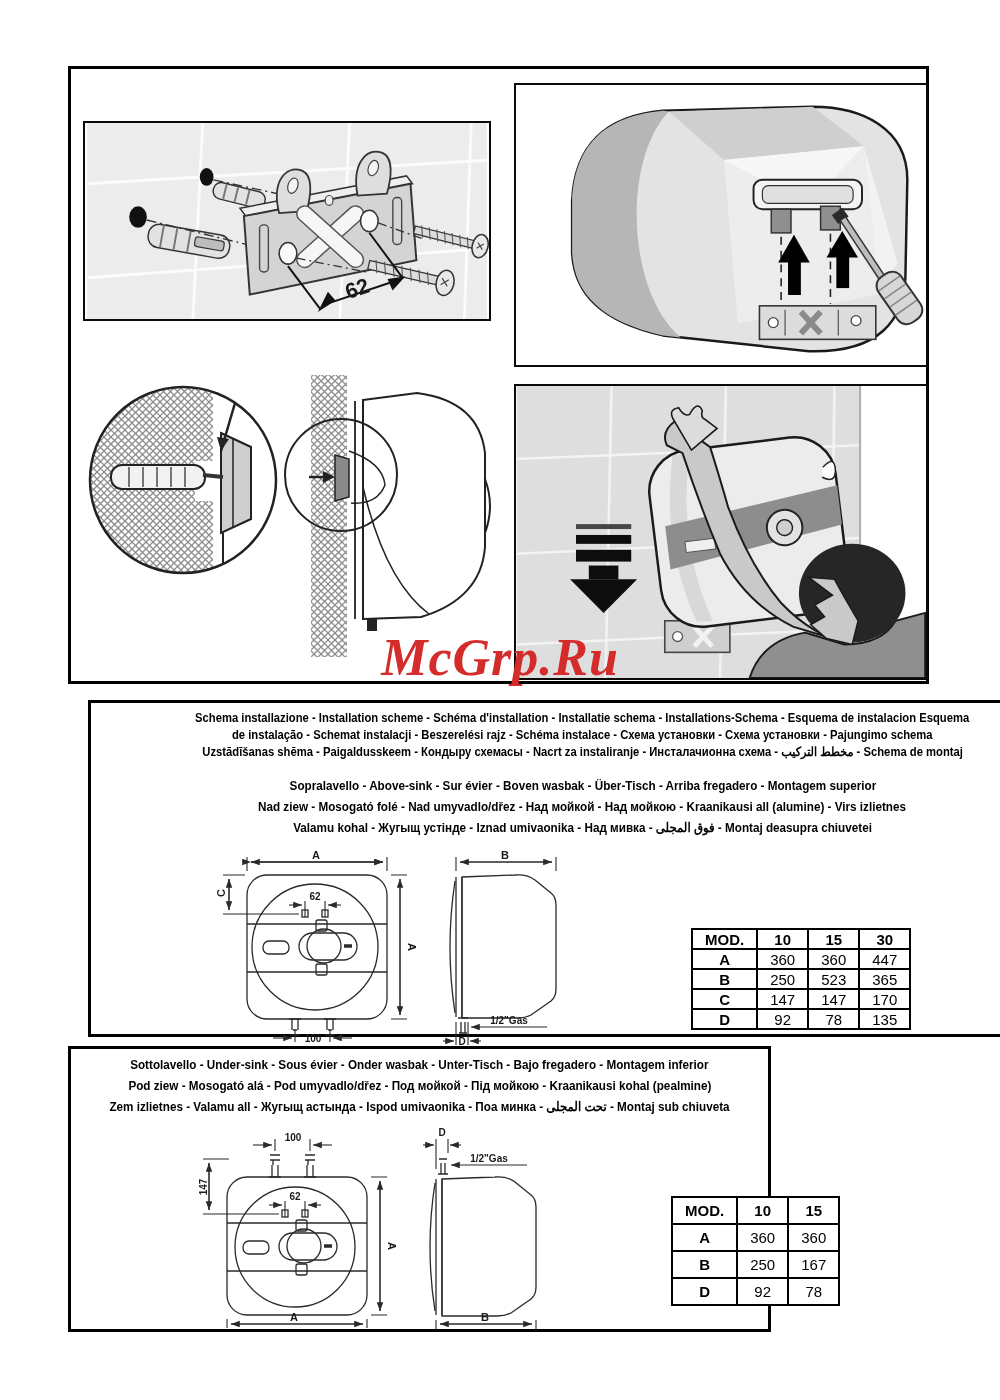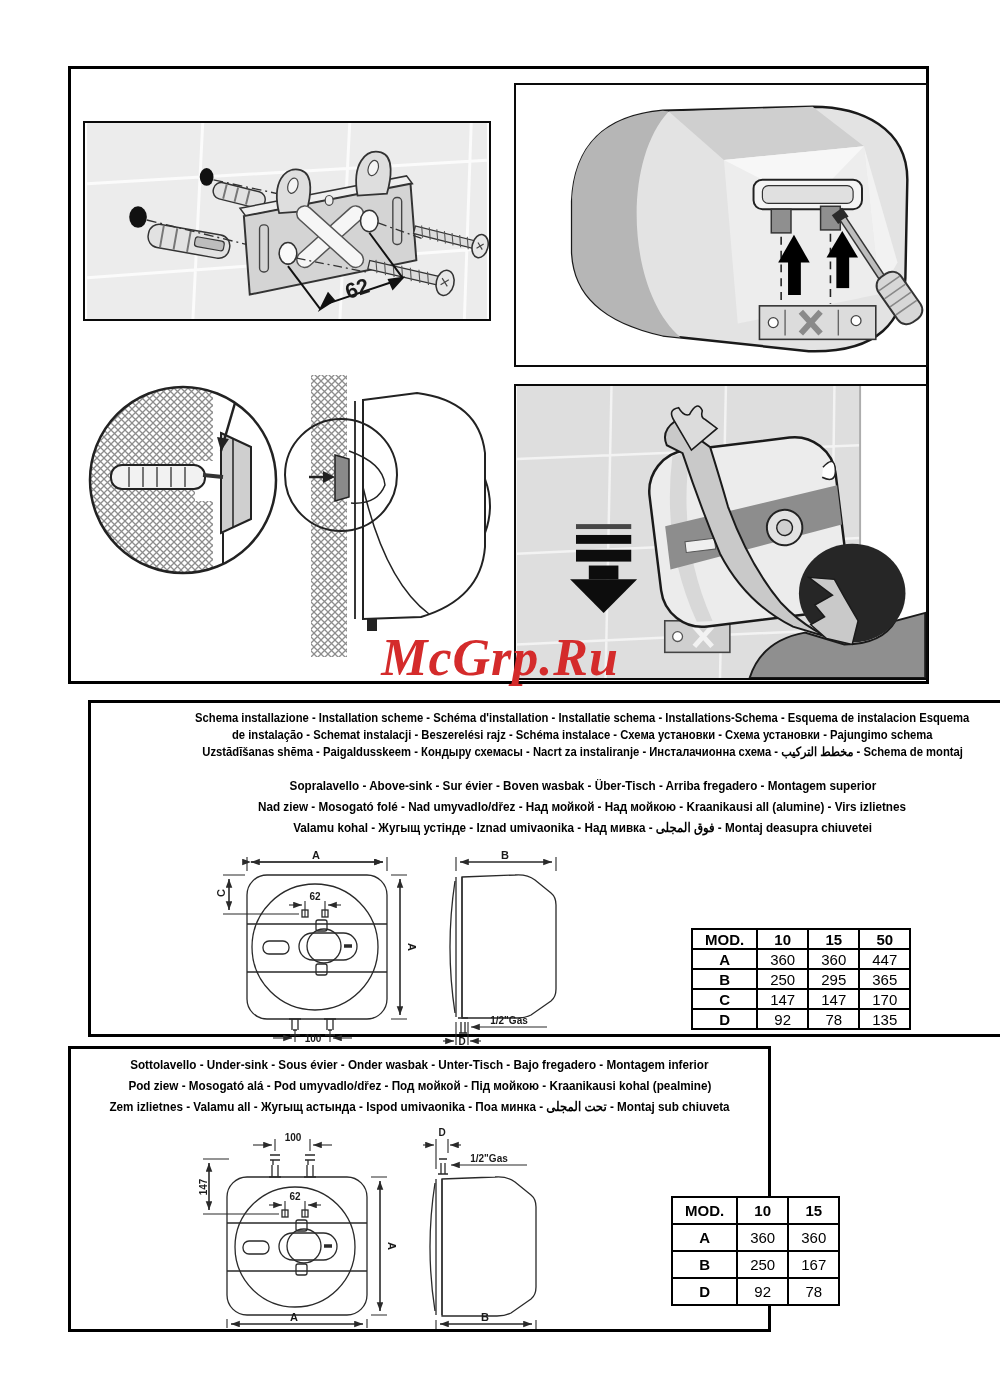--- a/index.html
+++ b/index.html
@@ -299,32 +299,32 @@
         </g>
       </svg>
     </div>
 
     <table class="dims t1">
       <tbody>
           <tr>
         <th class="c0">MOD.</th>
         <th class="c">10</th>
         <th class="c">15</th>
-        <th class="c">50</th>
+        <th class="c">30</th>
       </tr>
       <tr>
         <th>A</th>
         <td>360</td>
         <td>360</td>
         <td>447</td>
       </tr>
       <tr>
         <th>B</th>
         <td>250</td>
-        <td>295</td>
+        <td>523</td>
         <td>365</td>
       </tr>
       <tr>
         <th>C</th>
         <td>147</td>
         <td>147</td>
         <td>170</td>
       </tr>
       <tr>
         <th>D</th>

